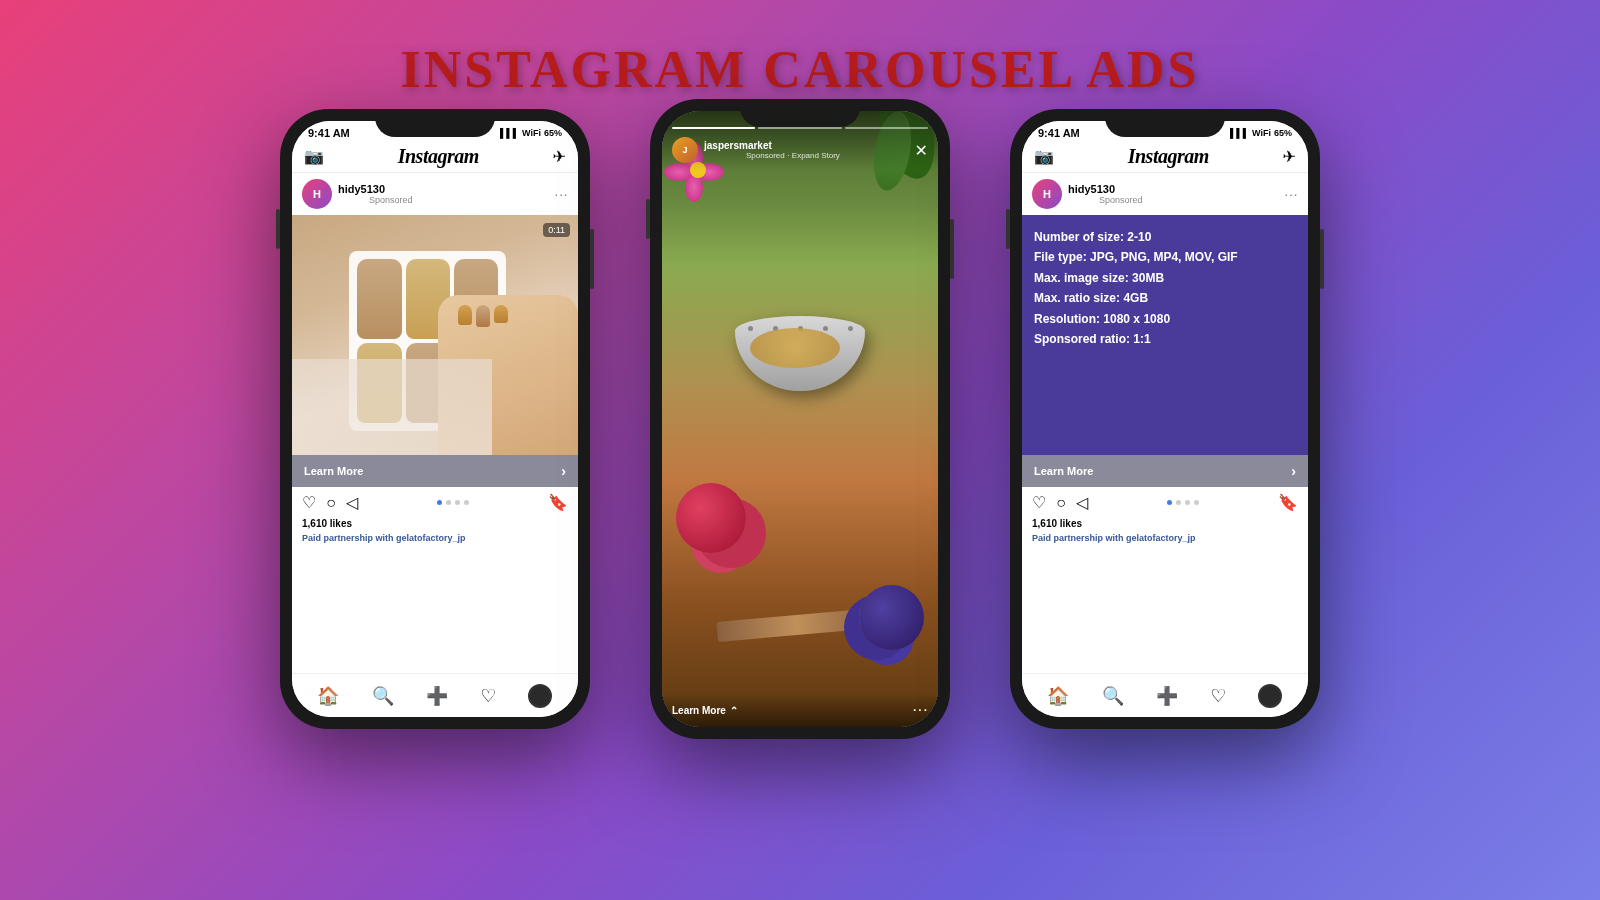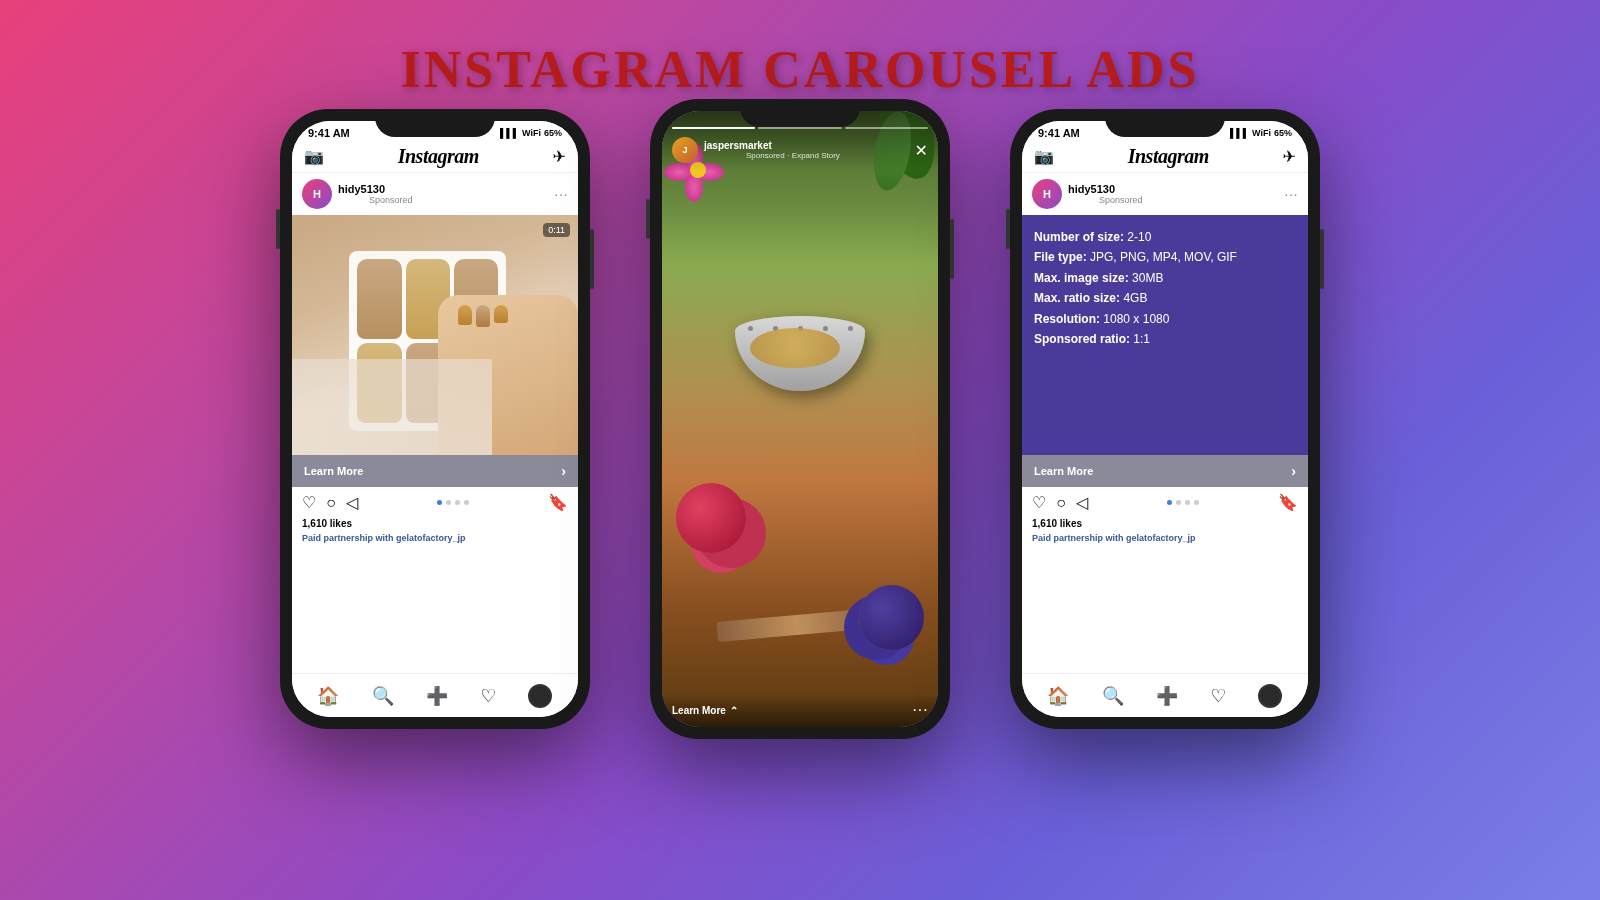--- a/index.html
+++ b/index.html
@@ -328,21 +328,21 @@
       background: #4a3a9a;
       height: 240px;
       margin-top: 0;
     }
     .spec-line {
       color: white;
       font-size: 12px;
       line-height: 1.7;
     }
     .spec-label { font-weight: 700; }
-    .spec-value { font-weight: 400; }
+    .spec-value { font-weight: 700; }
 
     
     .camera-icon { font-size: 16px; }
     .dm-icon { font-size: 16px; }
 
     .dots-menu { font-size: 14px; color: #888; }
   </style>
 </head>
 <body>
 

